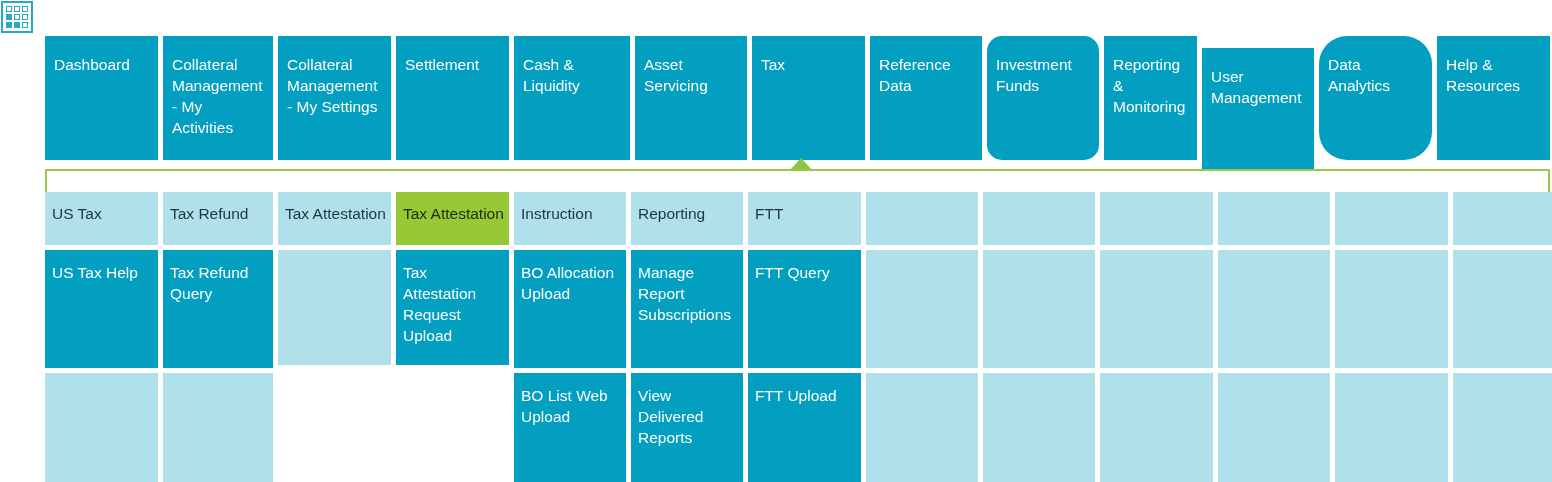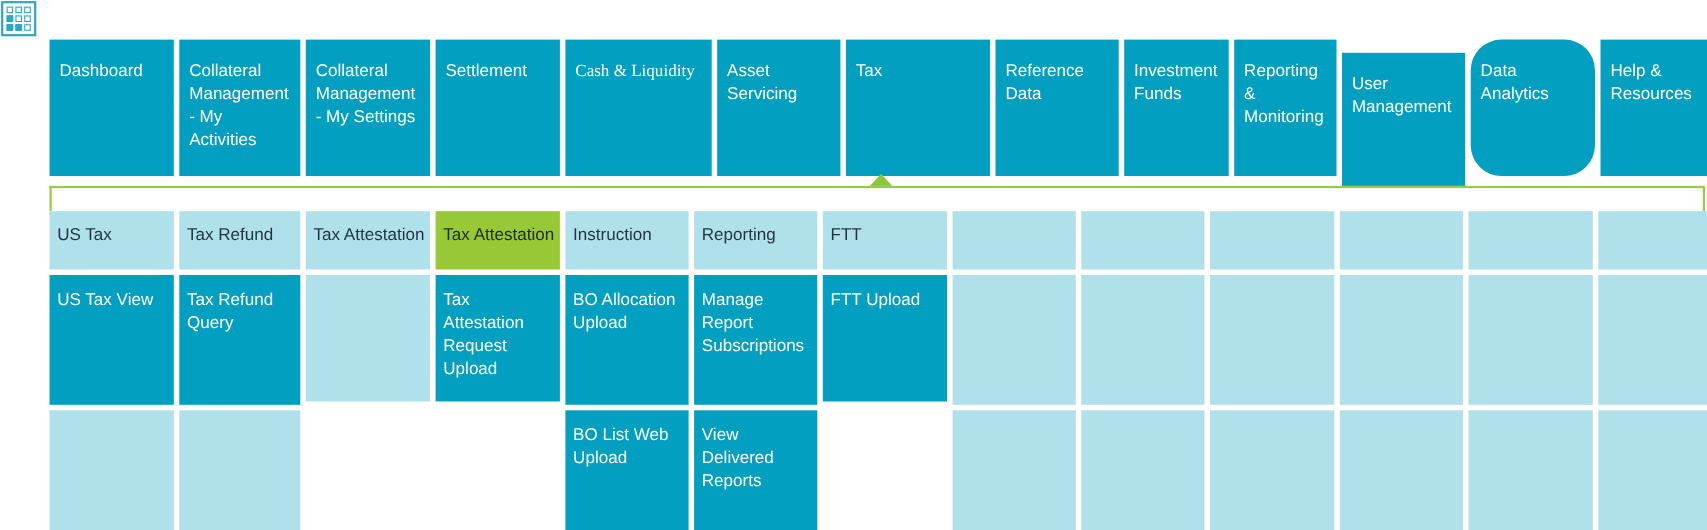--- a/index.html
+++ b/index.html
@@ -163,38 +163,38 @@
     <span class="cell filled"></span>
     <span class="cell"></span>
   </div>
 </div>
 
 <nav id="primary-menu">
     <div class="primary-item" style="width: 113px;">Dashboard</div>
     <div class="primary-item" style="width: 110px;">Collateral Management - My Activities</div>
     <div class="primary-item" style="width: 113px;">Collateral Management - My Settings</div>
     <div class="primary-item" style="width: 113px;">Settlement</div>
-    <div class="primary-item" style="width: 133px; font-family: Liberation Serif, serif;">Cash &amp; Liquidity</div>
+    <div class="primary-item" style="width: 116px;">Cash &amp; Liquidity</div>
     <div class="primary-item" style="width: 112px;">Asset Servicing</div>
-    <div class="primary-item" style="width: 131px;">Tax</div>
+    <div class="primary-item" style="width: 113px;">Tax</div>
     <div class="primary-item" style="width: 112px;">Reference Data</div>
-    <div class="primary-item" style="width: 95px;">Investment Funds</div>
+    <div class="primary-item" style="width: 112px; border-radius: 15px;">Investment Funds</div>
     <div class="primary-item" style="width: 93px;">Reporting &amp; Monitoring</div>
     <div class="primary-item" style="width: 112px; margin-top: 12px;">User Management</div>
     <div class="primary-item" style="width: 113px; border-radius: 28px;">Data Analytics</div>
     <div class="primary-item" style="width: 113px;">Help &amp; Resources</div>
   </nav>
 
 <div id="menu-pointer"></div>
 <div id="submenu-frame"></div>
 
 <div id="submenu-grid">
     <div class="submenu-col" style="width: 113px;">
       <div class="sm-cell sm-head">US Tax</div>
-      <div class="sm-cell sm-body">US Tax View</div>
+      <div class="sm-cell sm-body">US Tax Help</div>
       <div class="sm-cell sm-body2 empty"></div>
     </div>
     <div class="submenu-col" style="width: 110px;">
       <div class="sm-cell sm-head">Tax Refund</div>
       <div class="sm-cell sm-body">Tax Refund Query</div>
       <div class="sm-cell sm-body2 empty"></div>
     </div>
     <div class="submenu-col" style="width: 113px;">
       <div class="sm-cell sm-head">Tax Attestation</div>
       <div class="sm-cell sm-body2 empty"></div>
@@ -208,20 +208,21 @@
       <div class="sm-cell sm-body">BO Allocation Upload</div>
       <div class="sm-cell sm-body2">BO List Web Upload</div>
     </div>
     <div class="submenu-col" style="width: 112px;">
       <div class="sm-cell sm-head">Reporting</div>
       <div class="sm-cell sm-body">Manage Report Subscriptions</div>
       <div class="sm-cell sm-body2">View Delivered Reports</div>
     </div>
     <div class="submenu-col" style="width: 113px;">
       <div class="sm-cell sm-head">FTT</div>
+      <div class="sm-cell sm-body">FTT Query</div>
       <div class="sm-cell sm-body2">FTT Upload</div>
     </div>
     <div class="submenu-col" style="width: 112px;">
       <div class="sm-cell sm-head empty"></div>
       <div class="sm-cell sm-body empty"></div>
       <div class="sm-cell sm-body2 empty"></div>
     </div>
     <div class="submenu-col" style="width: 112px;">
       <div class="sm-cell sm-head empty"></div>
       <div class="sm-cell sm-body empty"></div>

